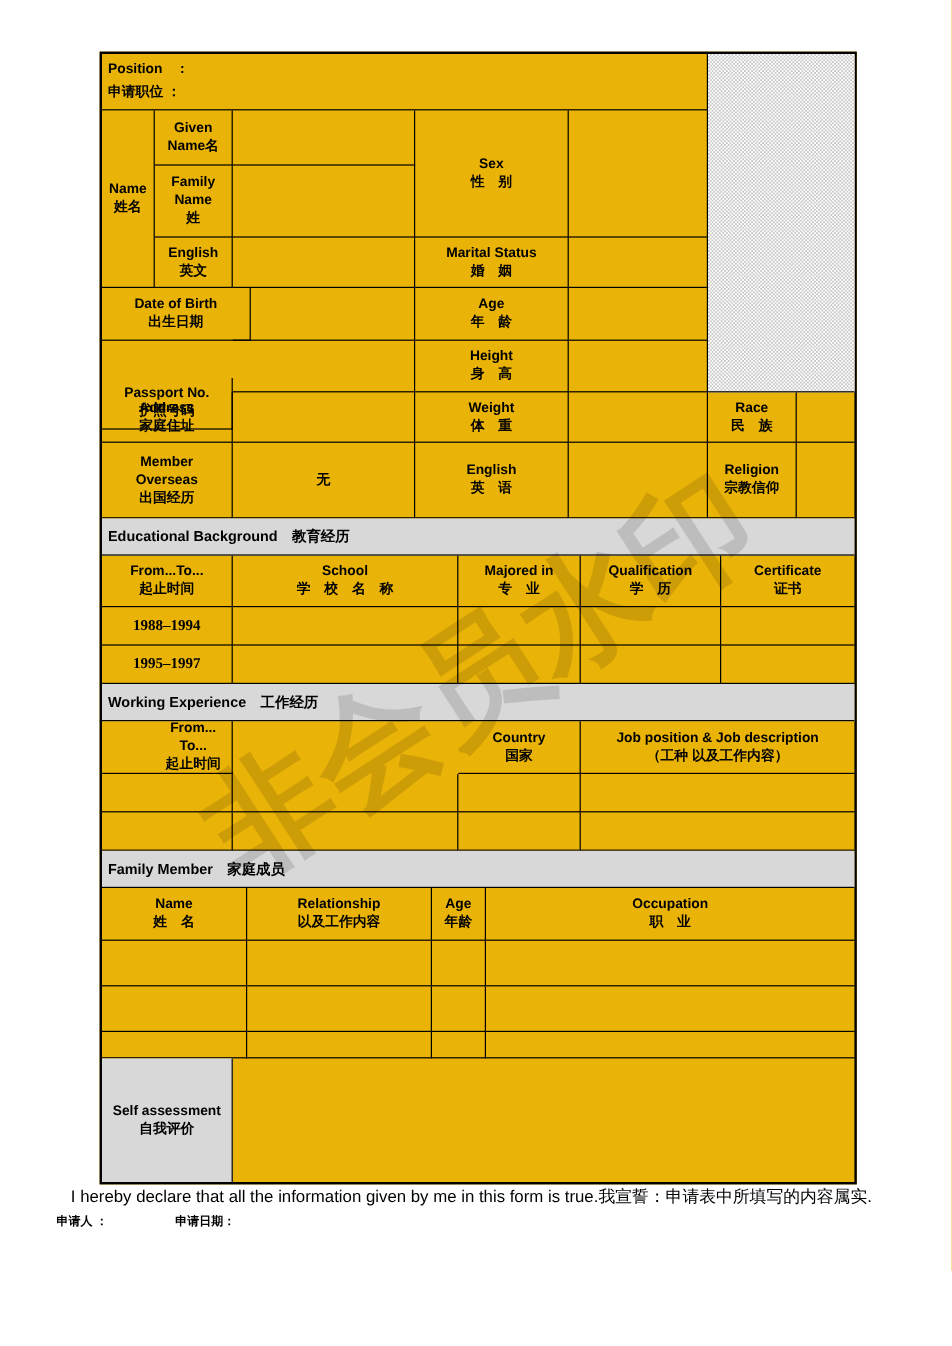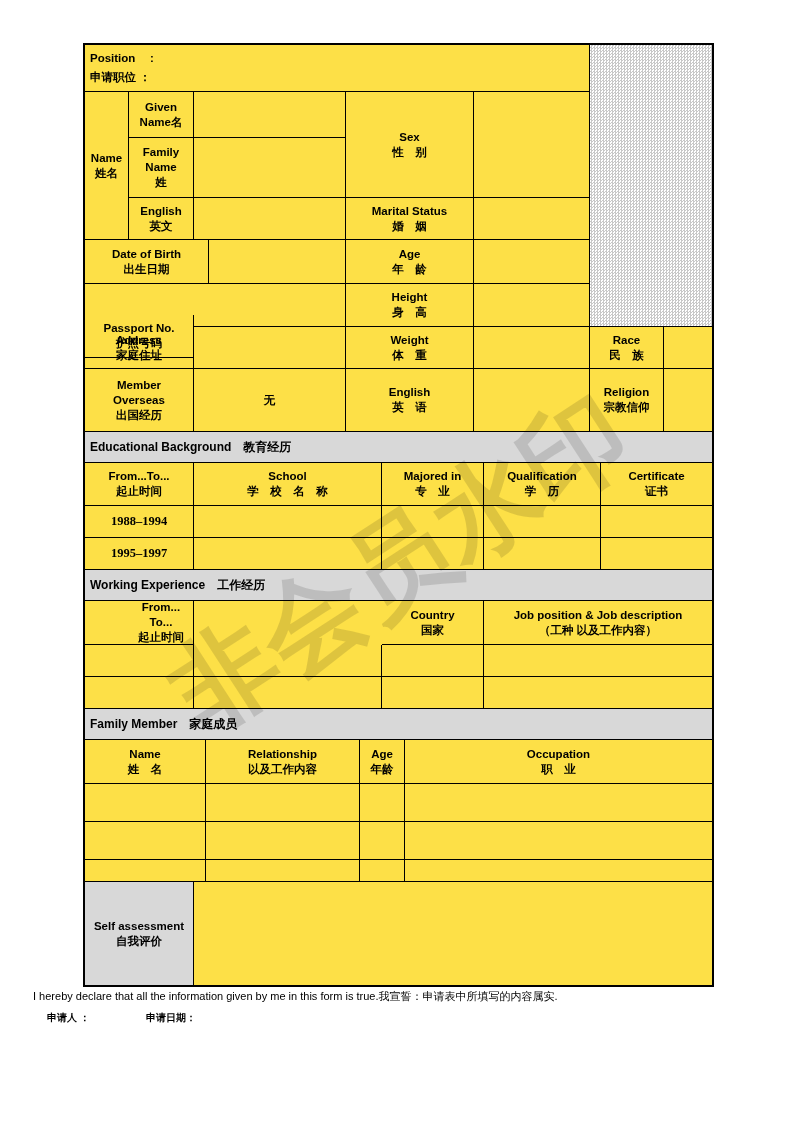--- a/index.html
+++ b/index.html
@@ -3,21 +3,21 @@
 <meta charset="utf-8">
 <style>
   html,body{margin:0;padding:0;}
   body{
     width:793px;height:1122px;background:#ffffff;position:relative;
     font-family:"Liberation Sans","DejaVu Sans",sans-serif;color:#000;
     overflow:hidden;
   }
   .table{
     position:absolute;left:83px;top:43px;width:627px;height:940px;
-    border:2px solid #000;background:#fde047;
+    border:2px solid #000;background:#eab308;
   }
   .c{
     position:absolute;box-sizing:border-box;
     border-right:1px solid #000;border-bottom:1px solid #000;
     display:flex;flex-direction:column;align-items:center;justify-content:center;
     text-align:center;
   }
   .lbl{white-space:pre-line;font-weight:bold;font-size:11.5px;line-height:15px;}
   .pos{align-items:flex-start;text-align:left;padding-left:5px;justify-content:center;
        white-space:pre-line;font-weight:bold;font-size:11.5px;line-height:19px;}
@@ -32,21 +32,21 @@
     background-image:conic-gradient(#c8c8c8 0 25%,#ffffff 0 50%,#c8c8c8 0 75%,#ffffff 0);
     background-size:3px 3px;
   }
   .watermark{
     position:absolute;left:130px;top:495px;width:540px;
     font-size:104px;font-weight:bold;white-space:nowrap;
     color:rgba(0,0,0,0.12);
     transform:rotate(-33deg);transform-origin:center center;
     z-index:10;pointer-events:none;text-align:center;
   }
-  .decl{position:absolute;left:33px;top:989px;font-size:11px;}
+  .decl{position:absolute;left:59px;top:989px;font-size:14px;}
   .sig{position:absolute;top:1011px;font-size:10px;font-weight:bold;}
   .sig-app{left:47px;}
   .sig-date{left:146px;}
 </style>
 </head>
 <body>
 
 <div class="table">
 
   <div class="c pos" style="left:0;top:0;width:505px;height:47px;">Position　 :

